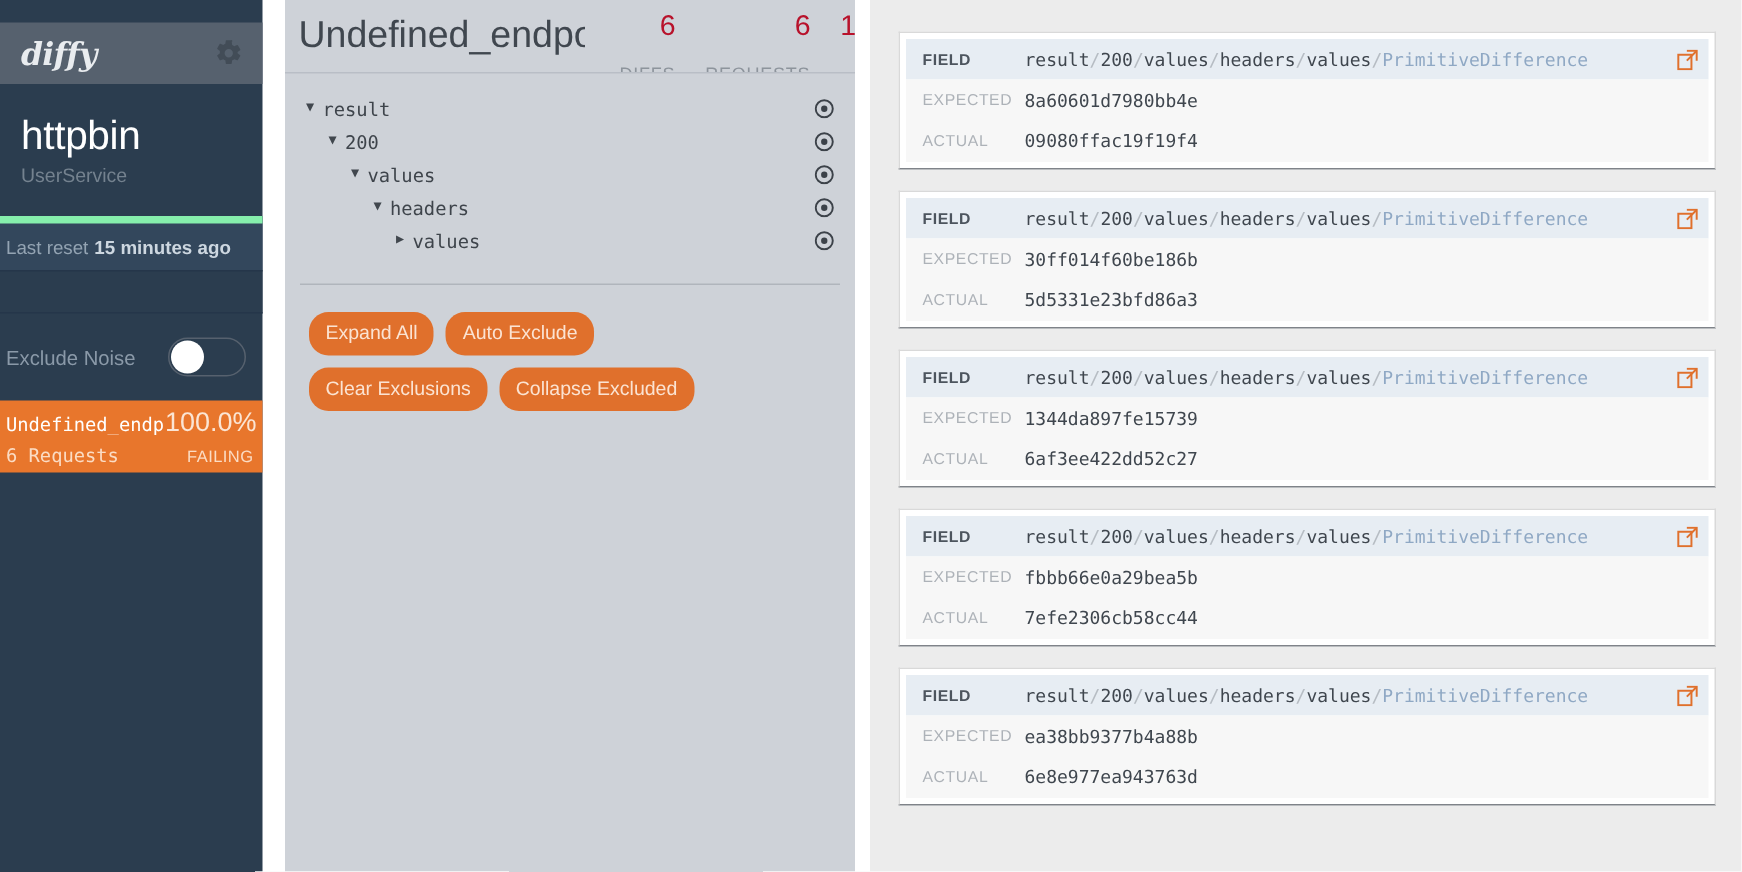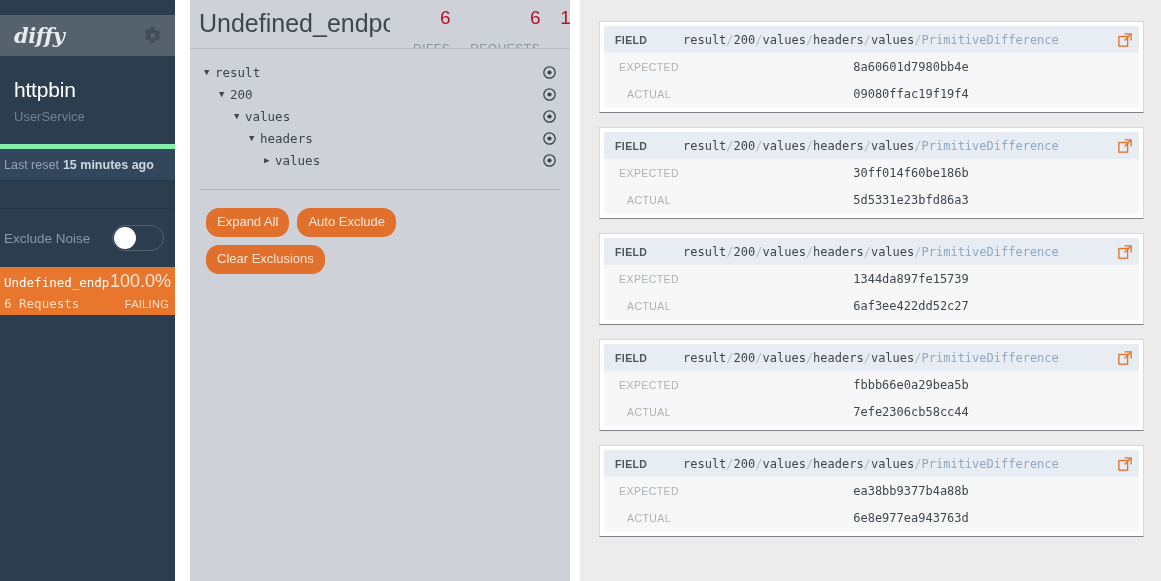--- a/index.html
+++ b/index.html
@@ -23,21 +23,21 @@
     margin-top: 15px;
   }
   .logo {
     font-family: "DejaVu Serif", serif;
     font-weight: bold; font-style: italic;
     font-size: 21px; color: #e9ecef; letter-spacing: -0.5px;
   }
   .gear-ic { width: 19px; height: 19px; display: block; }
   .servicebox { padding: 16px 0 20px 14px; }
   .svc-title {
-    font-size: 21px; color: #ffffff; font-weight: normal;
+    font-size: 27px; color: #ffffff; font-weight: normal;
     line-height: 36px; letter-spacing: -0.2px;
   }
   .svc-sub { font-size: 13px; color: #74828f; margin-top: 1px; }
 
   .lastreset {
     height: 36px; background: #33475c;
     display: flex; align-items: center; padding-left: 4px;
     font-size: 12.5px; color: #94a4b3;
     border-top: 5px solid #86efac;
   }
@@ -125,21 +125,21 @@
     background: #ececec; overflow: hidden;
   }
   .cards { padding: 21px 17px 0 19px; }
   .card {
     background: #ffffff; border: 1px solid #d9d9d9;
     border-bottom: 1px solid #7f8389;
     padding: 4px; margin-bottom: 14px;
   }
   .crow { display: flex; align-items: center; height: 27px; padding-left: 11px; }
   .crow.field { background: #e7edf3; }
-  .crow.exp, .crow.act { background: #f7f7f7; text-align: center; }
+  .crow.exp, .crow.act { background: #f7f7f7; }
   .crow.act { height: 28px; }
   .ck {
     font-size: 10.5px; letter-spacing: 0.4px; width: 68px; flex: none;
   }
   .crow.field .ck { color: #4d555e; font-weight: bold; }
   .crow.exp .ck, .crow.act .ck { color: #adb2b8; }
   .cv {
     font-family: "DejaVu Sans Mono", monospace;
     font-size: 12px; color: #3f464e; flex: 1;
   }
@@ -266,20 +266,21 @@
         </span>
       </div>
     </div>
 
     <div class="tree-sep"></div>
 
     <div class="btnrow">
       <button class="obtn">Expand All</button>
       <button class="obtn">Auto Exclude</button>
       <button class="obtn">Clear Exclusions</button>
+      <button class="obtn">Collapse Excluded</button>
     </div>
   </div>
 
   <div class="rightpanel">
     <div class="cards">
 
       <div class="card">
         <div class="crow field">
           <span class="ck">FIELD</span>
           <span class="cv"><span class="pathtxt">result<span class="sl">/</span>200<span class="sl">/</span>values<span class="sl">/</span>headers<span class="sl">/</span>values<span class="sl">/</span></span><span class="pd">PrimitiveDifference</span></span>

